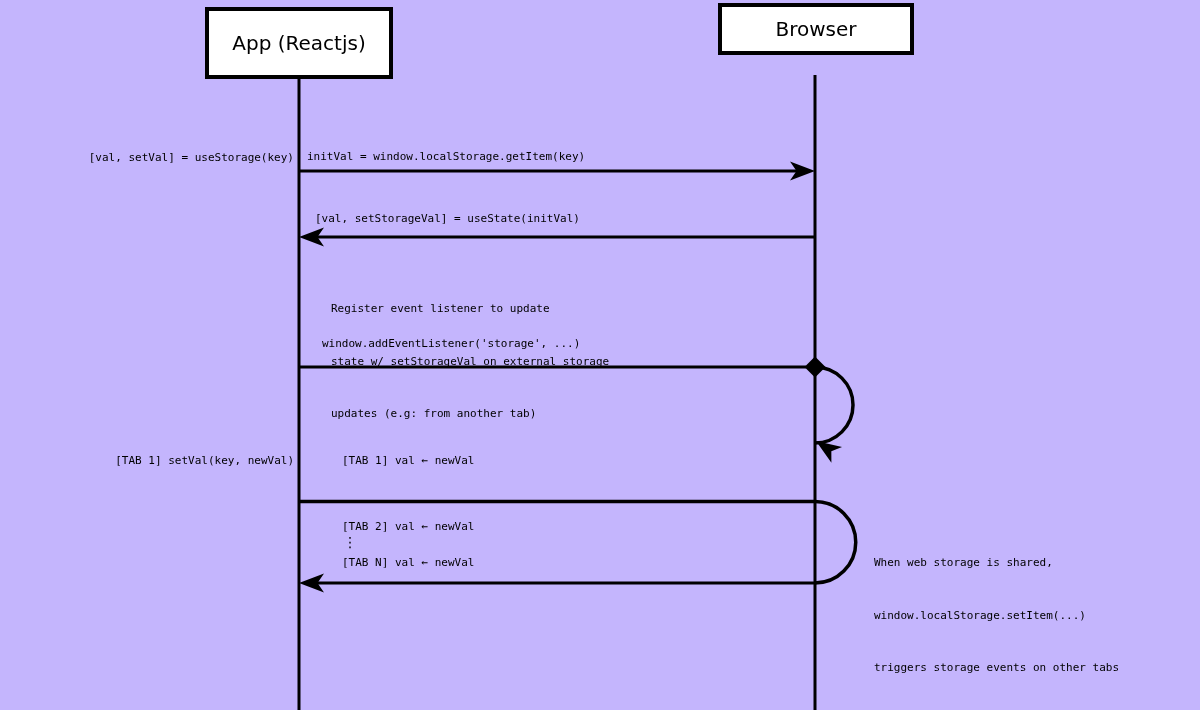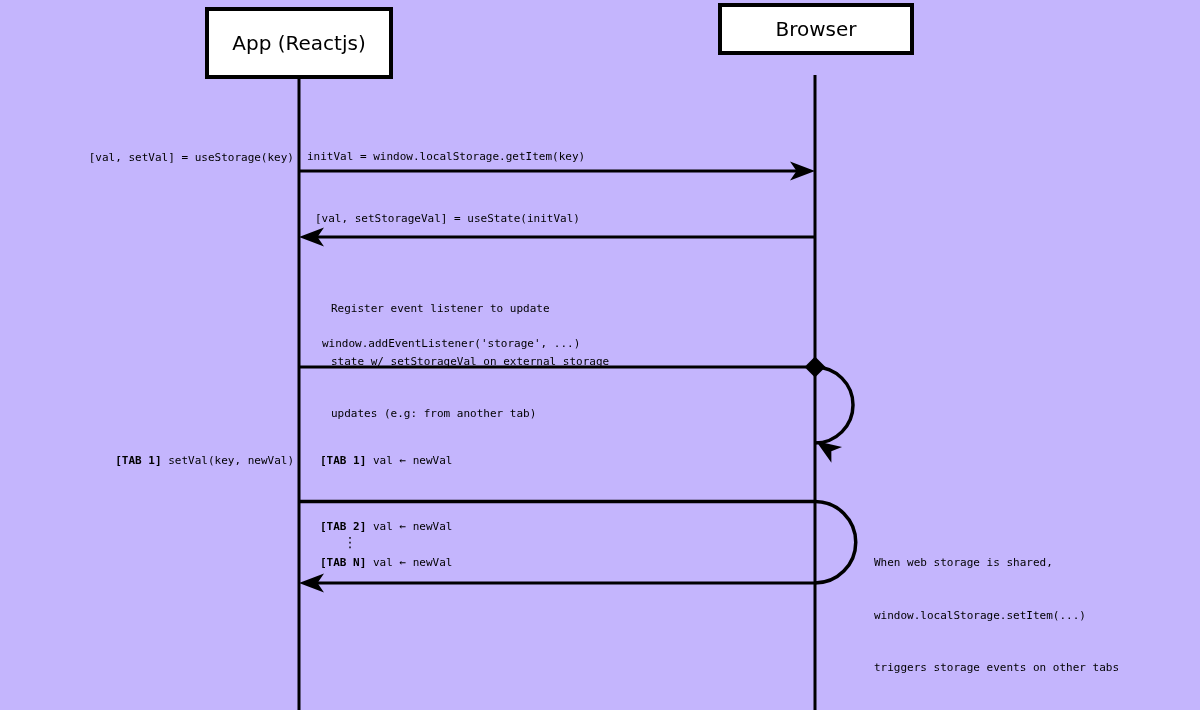--- a/index.html
+++ b/index.html
@@ -28,21 +28,21 @@
   .actor-app { left: 205px; top: 7px; width: 188px; height: 72px; }
   .actor-browser { left: 718px; top: 3px; width: 196px; height: 52px; }
   .mono {
     position: absolute;
     font-size: 11px;
     line-height: 17.5px;
     white-space: pre;
     color: #000000;
     z-index: 3;
   }
-  .b { font-weight: bold; }
+  .b { font-weight: normal; margin-left: 22px; }
   .r { text-align: right; }
   svg { position: absolute; left: 0; top: 0; z-index: 1; }
 </style>
 </head>
 <body>
 
 <div class="stage">
 
   <svg width="1200" height="710" viewBox="0 0 1200 710">
 

